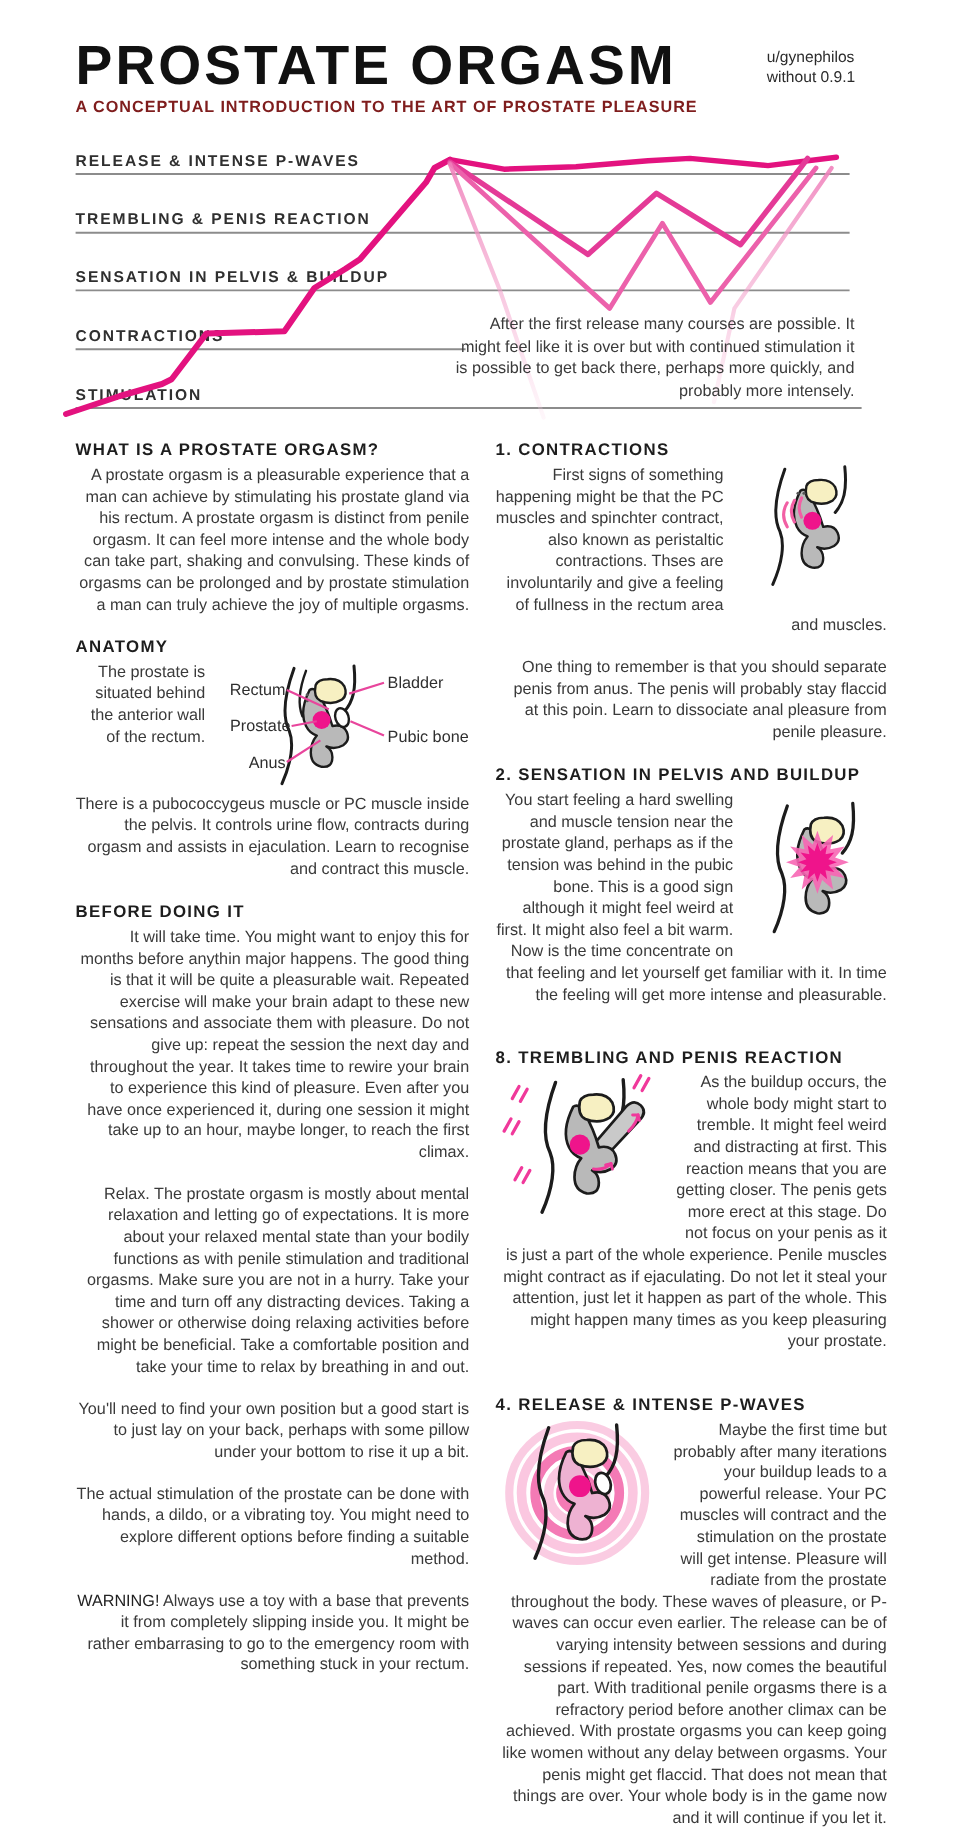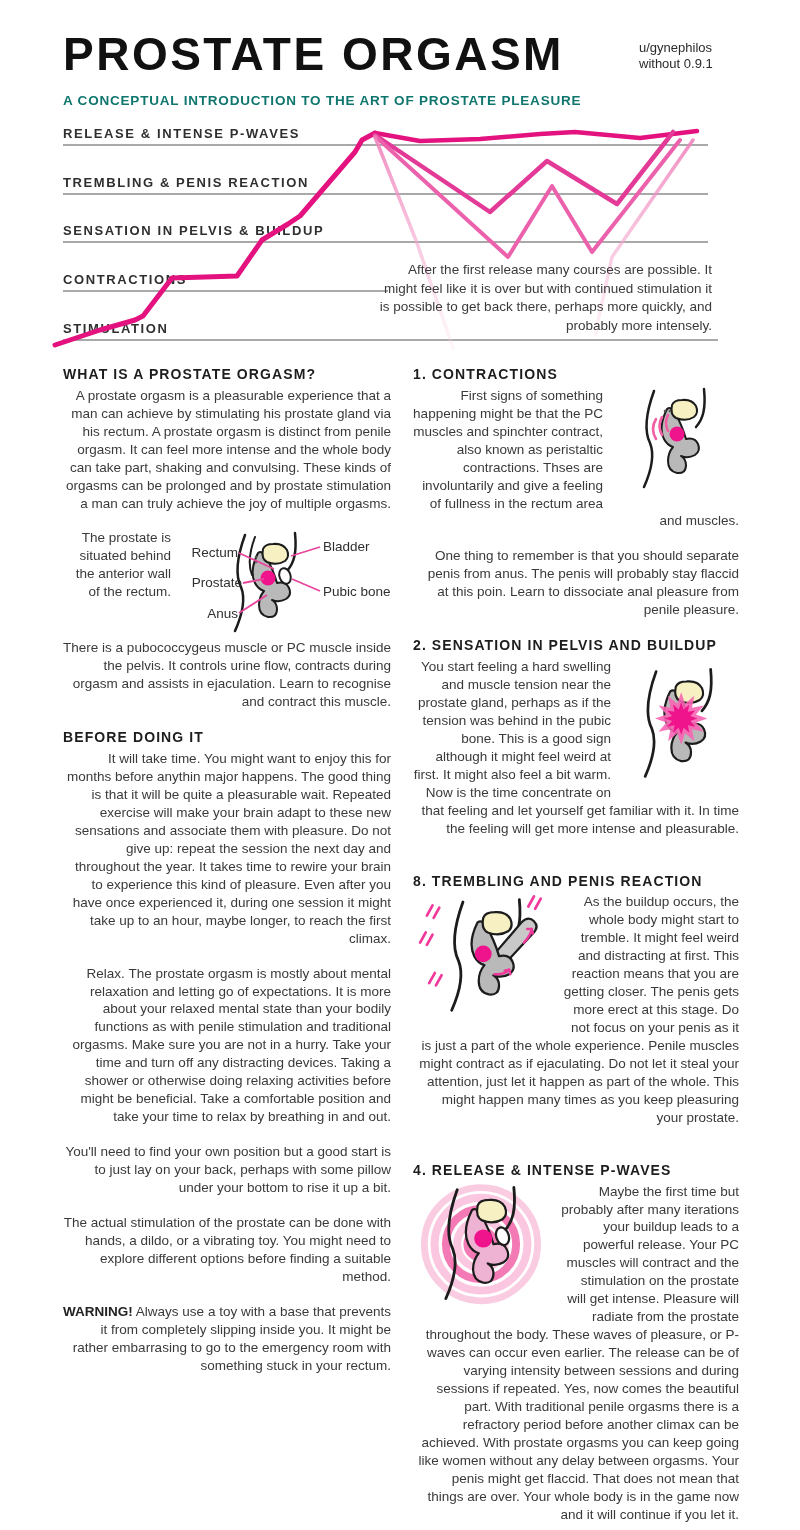--- a/index.html
+++ b/index.html
@@ -1,38 +1,38 @@
 <!DOCTYPE html>
 <html><head>
 <meta charset="utf-8">
 <style>
   html,body{margin:0;padding:0;background:#ffffff;}
   .page{position:relative;width:800px;height:1530px;background:#fff;overflow:hidden;
         font-family:"Liberation Sans",sans-serif;color:#3a3a3a;}
   
   .masthead{position:absolute;left:63px;top:30px;width:560px;}
   .title{font-size:46px;font-weight:bold;letter-spacing:2.5px;color:#111;line-height:1.05;}
-  .subtitle{font-size:13.5px;font-weight:bold;letter-spacing:.8px;color:#0f766e;margin-top:15px;}
+  .subtitle{font-size:13.5px;font-weight:bold;letter-spacing:.8px;color:#7f1d1d;margin-top:3px;}
   .credit{position:absolute;left:639px;top:40px;font-size:13px;line-height:1.25;color:#2b2b2b;}
   
   .chart{position:absolute;left:63px;top:120px;width:675px;height:238px;}
   .chart svg{position:absolute;left:0;top:0;overflow:visible;}
   .level-label{position:absolute;left:0;font-size:13px;font-weight:600;letter-spacing:1.6px;
                color:#2f2f2f;white-space:nowrap;z-index:1;}
   .chart-note{position:absolute;right:26px;top:141px;width:334px;text-align:right;
               font-size:13.5px;line-height:1.38;color:#3a3a3a;z-index:3;}
   
   .col{position:absolute;top:366px;font-size:13.5px;line-height:1.33;}
   .col-left{left:63px;width:328px;}
   .col-right{left:413px;width:326px;}
   h3{font-size:14px;font-weight:bold;letter-spacing:1.1px;color:#1d1d1d;
      margin:18px 0 4px 0;line-height:1.2;}
   h3.first{margin-top:0;}
   p{margin:0 0 17px 0;text-align:right;}
-  .lead-bold{font-weight:bold;color:#222;}
+  .lead-bold{font-weight:normal;color:#222;}
   
   .fig{display:block;}
   .fig-right{float:right;margin:0 0 4px 8px;}
   .fig-left{float:left;margin:0 10px 4px 0;}
   .clear{clear:both;}
   .anat-label{font-size:13.5px;fill:#2f2f2f;font-family:"Liberation Sans",sans-serif;}
 </style>
 </head>
 <body>
 
@@ -73,20 +73,21 @@
         <polyline points="312,17 354,123 390,228" fill="none" stroke="url(#pink-fade)" stroke-width="3.5" stroke-linecap="round" stroke-linejoin="round"></polyline>
         <polyline points="532,215 549,137 630,20" fill="none" stroke="url(#pink-fade)" stroke-width="3.5" stroke-linecap="round" stroke-linejoin="round"></polyline>
       </svg>
     <div class="chart-note">After the first release many courses are possible. It might feel like it is over but with continued stimulation it is possible to get back there, perhaps more quickly, and probably more intensely.</div>
   </div>
 
   <div class="col col-left">
     <h3 class="first">WHAT IS A PROSTATE ORGASM?</h3>
     <p>A prostate orgasm is a pleasurable experience that a man can achieve by stimulating his prostate gland via his rectum. A prostate orgasm is distinct from penile orgasm. It can feel more intense and the whole body can take part, shaking and convulsing. These kinds of orgasms can be prolonged and by prostate stimulation a man can truly achieve the joy of multiple orgasms.</p>
 
+    <h3>ANATOMY</h3>
     <div>
       <svg class="fig fig-right" width="212" height="106" viewBox="0 0 212 106">
         <g transform="translate(32,2)">
           <path d="M34,4 C26,26 24,44 30,56 C34,66 32,82 24,100" fill="none" stroke="#1c1c1c" stroke-width="2.5" stroke-linecap="round"></path>
           <path d="M44,6 C38,22 37,34 41,44" fill="none" stroke="#1c1c1c" stroke-width="2" stroke-linecap="round"></path>
           <path d="M84,2 C86,22 83,32 76,40" fill="none" stroke="#1c1c1c" stroke-width="2.5" stroke-linecap="round"></path>
           <path d="M47,22 Q38,40 44,52 Q47,58 53,60 Q48,66 48,74 Q48,84 57,86 Q66,87 66,78 Q66,72 61,69 Q68,72 75,68 Q81,64 78,57 Q75,50 66,52 Q62,38 55,26 Q51,19 47,22 Z" fill="#b9b9b9" stroke="#1c1c1c" stroke-width="2" stroke-linejoin="round"></path>
           <path d="M52,18 Q50,28 56,31 Q66,35 74,30 Q79,26 76,19 Q72,12 62,13 Q54,13 52,18 Z" fill="#f7f0c2" stroke="#1c1c1c" stroke-width="2"></path>
           <ellipse cx="74" cy="45" rx="5.5" ry="8" transform="rotate(-18 74 45)" fill="#ffffff" stroke="#1c1c1c" stroke-width="2"></ellipse>
           <circle cx="45" cy="26" r="1.3" fill="#555"></circle>

